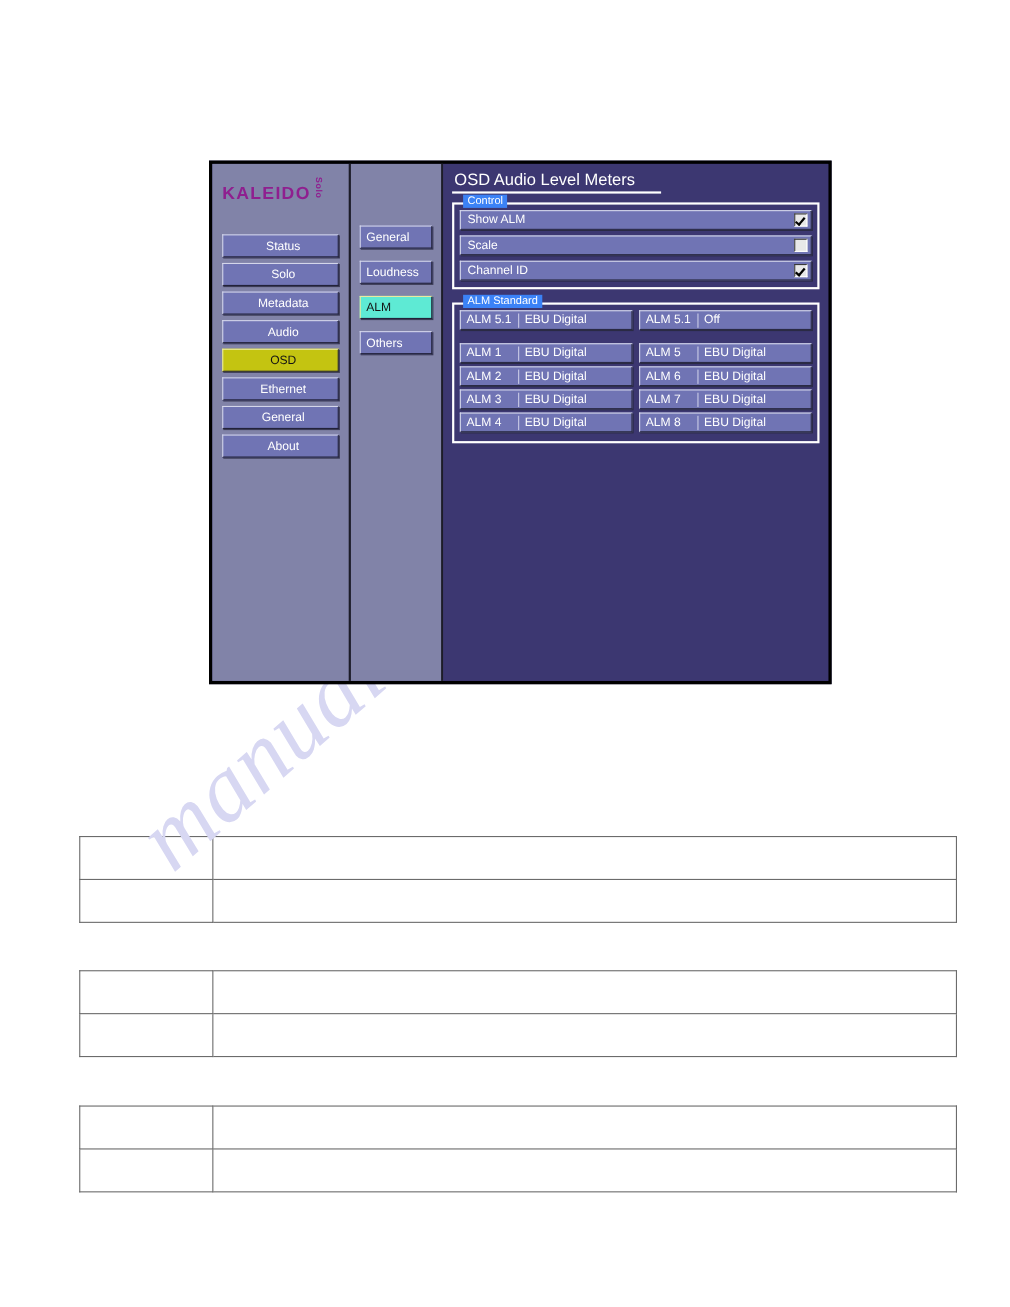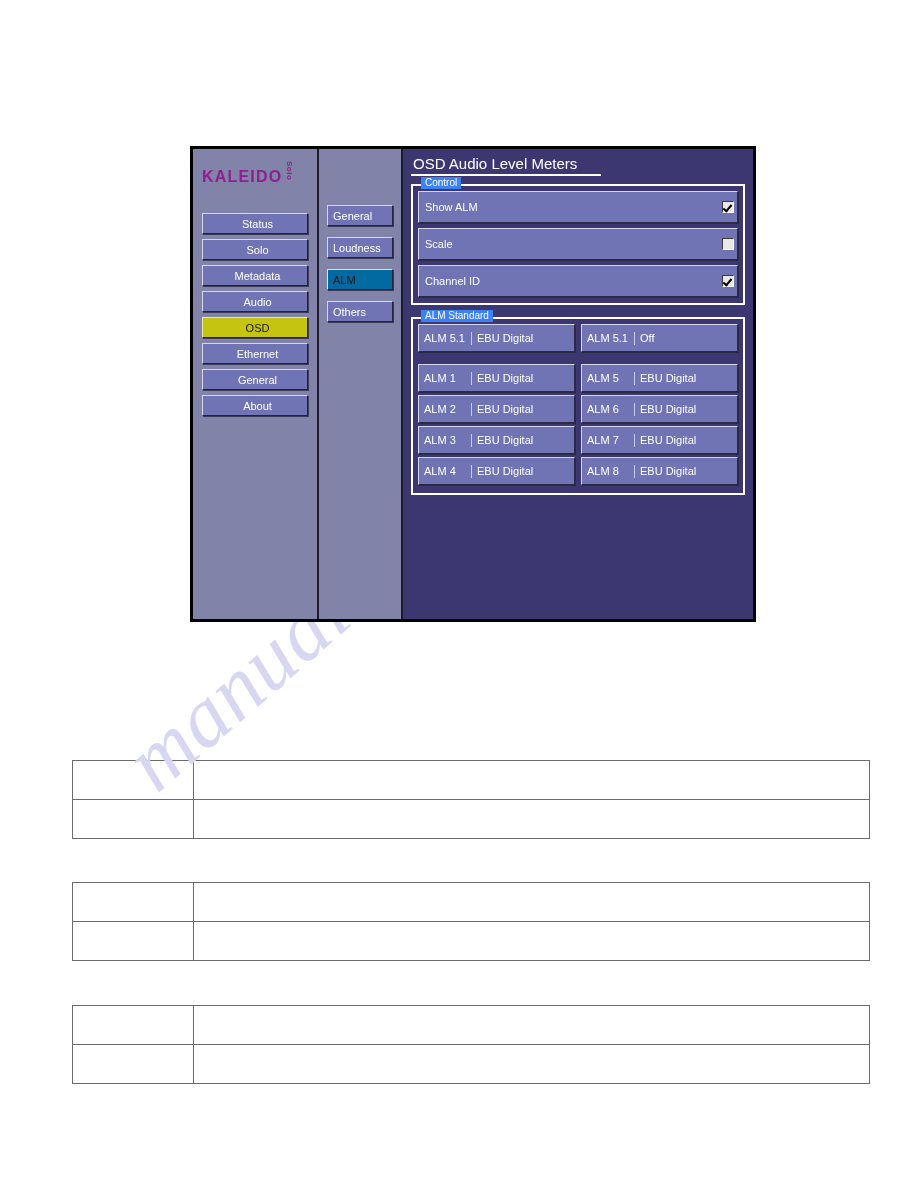--- a/index.html
+++ b/index.html
@@ -133,21 +133,21 @@
     border-bottom: 1px solid #22223a;
     box-shadow: 1px 1px 0 #3b3b55;
     color: #ffffff;
     font-size: 11px;
     padding-left: 5px;
     box-sizing: border-box;
     white-space: nowrap;
     overflow: hidden;
   }
   .sub-btn.selected {
-    background: #0369a1;
+    background: #5eead4;
     color: #141414;
     border-top: 1px solid #eaeaa0;
     border-left: 1px solid #eaeaa0;
   }
 
   
   #content {
     flex: 1 1 auto;
     background: #3c3771;
     position: relative;
@@ -177,21 +177,21 @@
     left: 8px;
     background: #3b82f6;
     color: #ffffff;
     font-size: 10px;
     padding: 0 4px;
     line-height: 12px;
     white-space: nowrap;
   }
 
   .ctl-row {
-    height: 32px;
+    height: 18px;
     line-height: 18px;
     background: #7074b4;
     border-top: 1px solid #d4d6ea;
     border-left: 1px solid #d4d6ea;
     border-right: 1px solid #2a2a44;
     border-bottom: 1px solid #2a2a44;
     box-shadow: 1px 1px 0 #2a2a44;
     color: #ffffff;
     font-size: 11px;
     padding: 0 3px 0 6px;
@@ -226,21 +226,21 @@
     transform: rotate(40deg);
   }
 
   
   #alm-grid {
     display: flex;
     gap: 6px;
   }
   .alm-col { flex: 1 1 50%; }
   .alm-item {
-    height: 28px;
+    height: 18px;
     line-height: 18px;
     background: #7074b4;
     border-top: 1px solid #d4d6ea;
     border-left: 1px solid #d4d6ea;
     border-right: 1px solid #2a2a44;
     border-bottom: 1px solid #2a2a44;
     box-shadow: 1px 1px 0 #2a2a44;
     color: #ffffff;
     font-size: 11px;
     display: flex;

